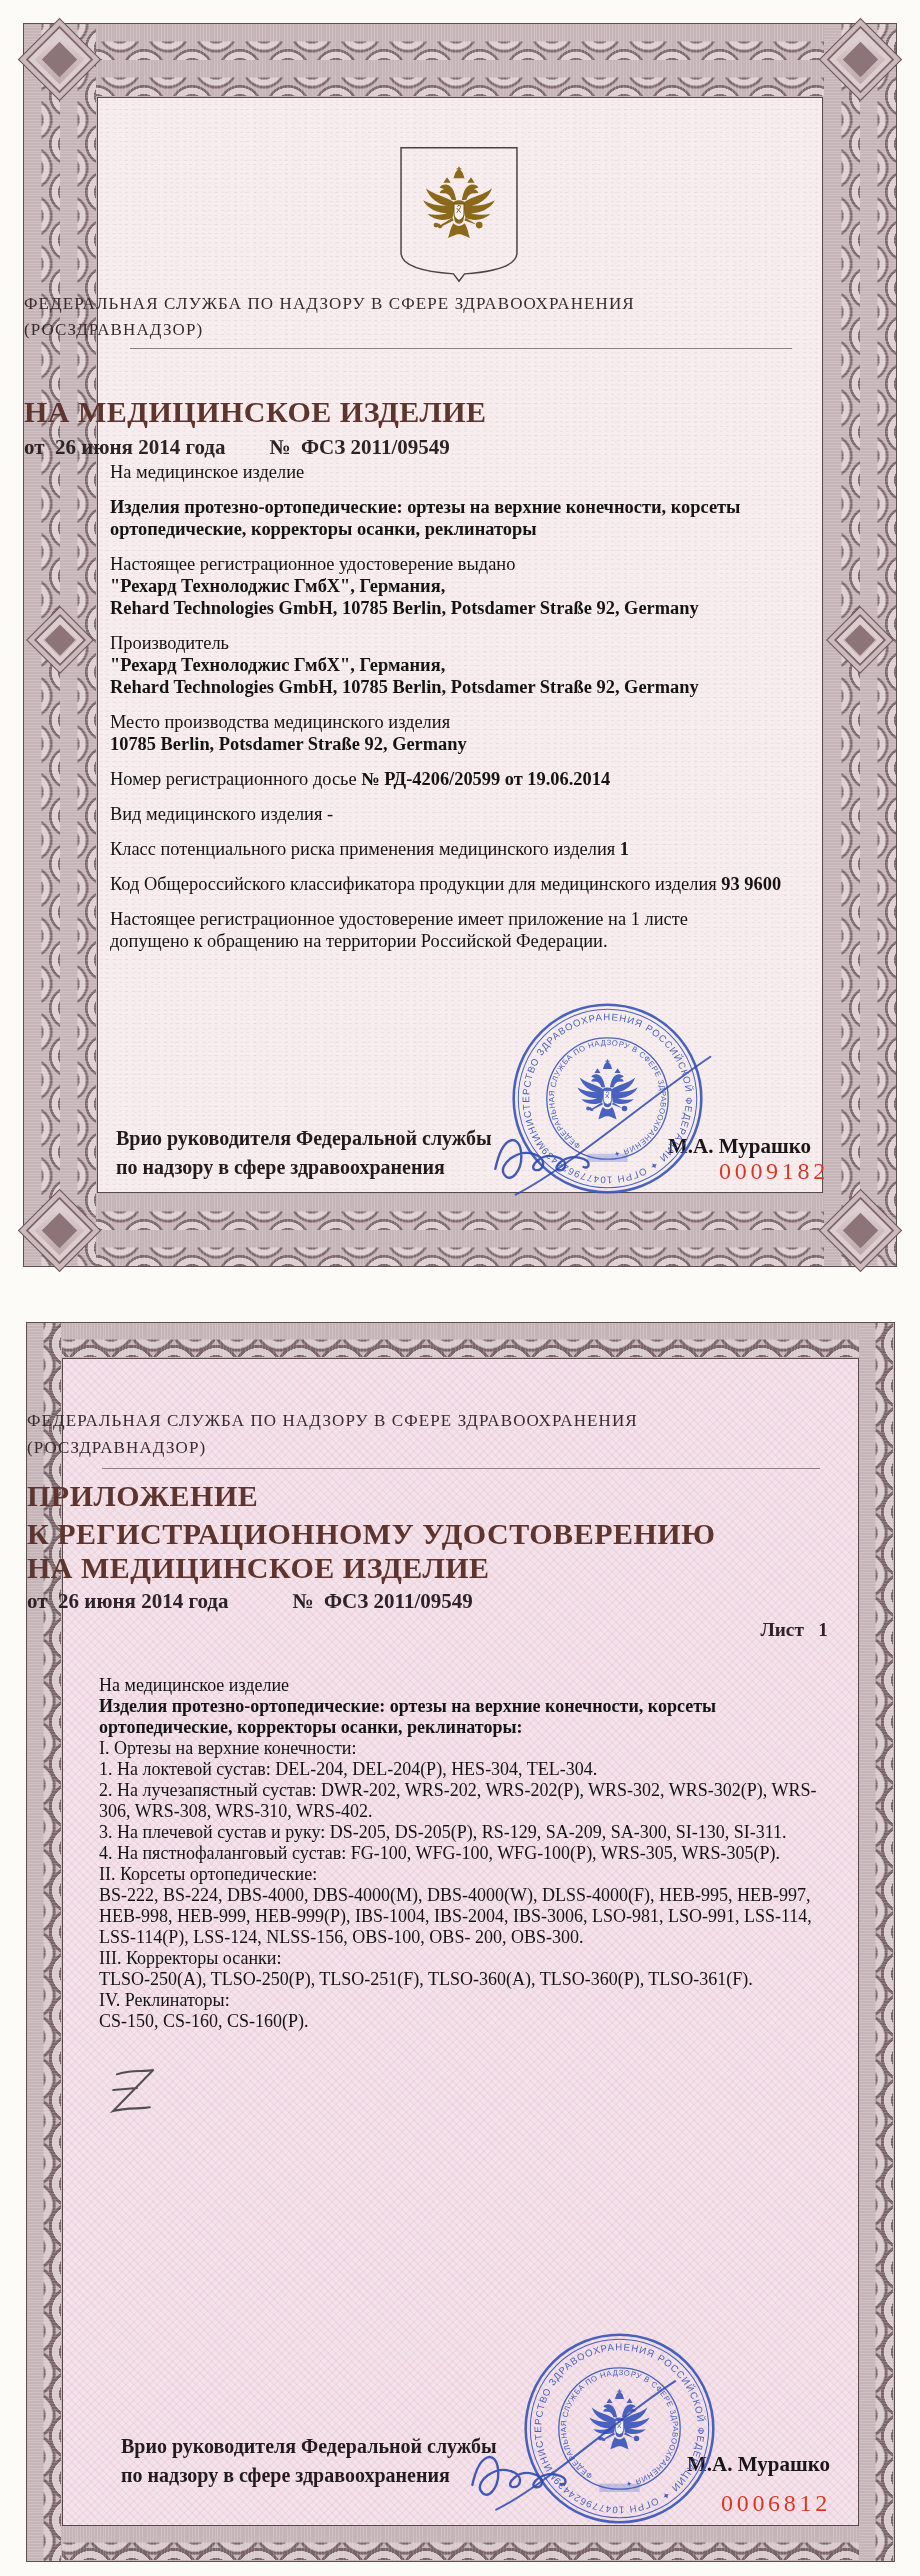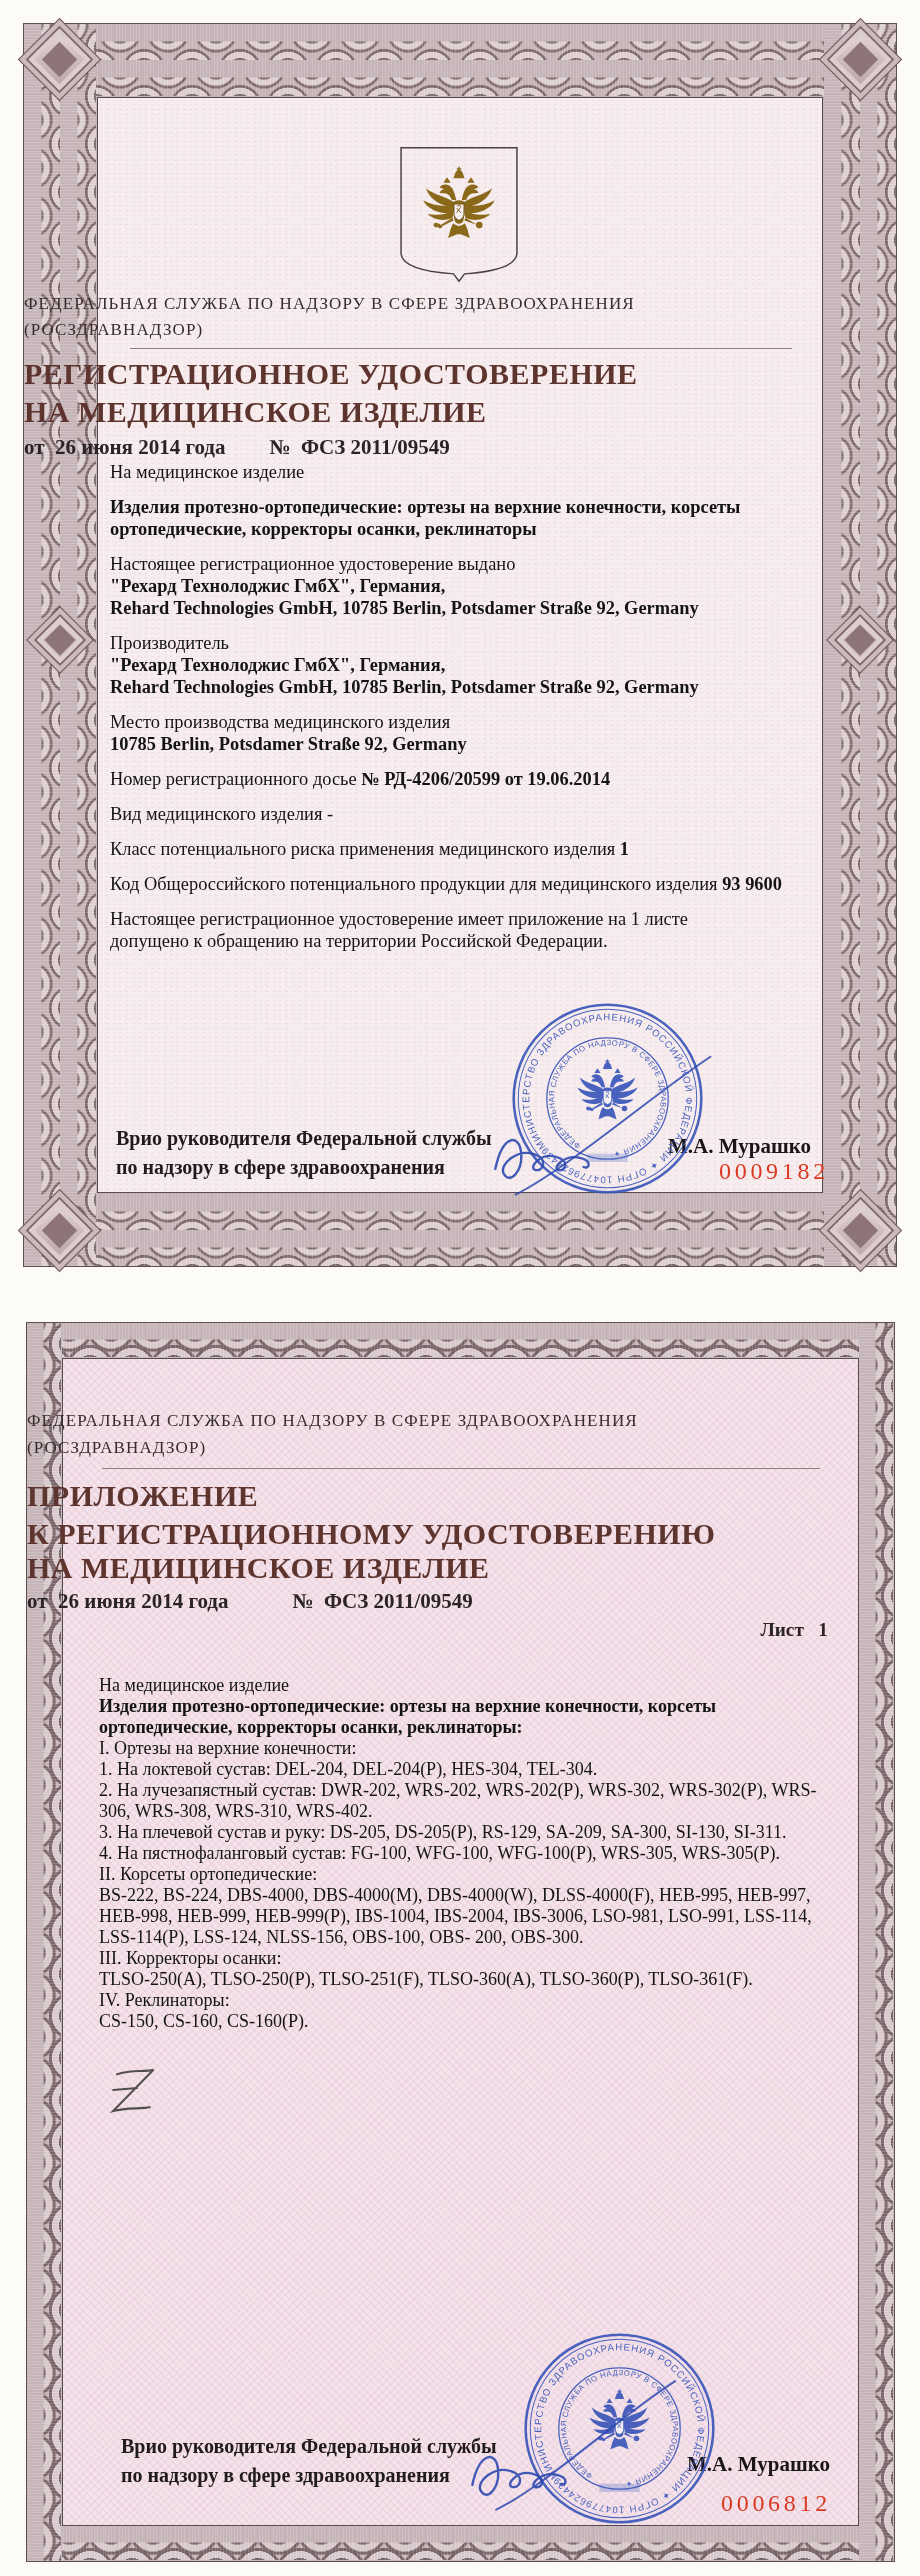--- a/index.html
+++ b/index.html
@@ -140,21 +140,20 @@
 
     <svg class="abs" style="left:375px;top:122px" width="120" height="138" viewBox="0 0 130 150">
       <path d="M2 2 H128 V116 Q128 135 71 139 L65 147 L59 139 Q2 135 2 116 Z" fill="none" stroke="#4c4143" stroke-width="1.6"></path>
       <use href="#eagle" x="15" y="16" width="100" height="100" fill="#8a691b" class="emblem-use"></use>
     </svg>
 
     <div class="abs ctr agency" style="top:270px">ФЕДЕРАЛЬНАЯ СЛУЖБА ПО НАДЗОРУ В СФЕРЕ ЗДРАВООХРАНЕНИЯ</div>
     <div class="abs ctr agency" style="top:296px">(РОСЗДРАВНАДЗОР)</div>
     <div class="divider" style="left:106px;width:662px;top:324px"></div>
 
-    <div class="abs ctr doctitle" style="top:335px">РЕГИСТРАЦИОННОЕ УДОСТОВЕРЕНИЕ</div>
     <div class="abs ctr doctitle" style="top:373px">НА МЕДИЦИНСКОЕ ИЗДЕЛИЕ</div>
 
     <div class="abs daterow" style="top:411px">
       <span class="keepsp">от  26 июня 2014 года</span>
       <span class="keepsp">№  ФСЗ 2011/09549</span>
     </div>
 
     <div class="abs body1" style="left:86px;top:437px;width:710px">
       <p>На медицинское изделие</p>
       <p class="b g">Изделия протезно-ортопедические: ортезы на верхние конечности, корсеты ортопедические, корректоры осанки, реклинаторы</p>
@@ -162,21 +161,21 @@
       <p class="b">"Рехард Технолоджис ГмбХ", Германия,</p>
       <p class="b">Rehard Technologies GmbH, 10785 Berlin, Potsdamer Straße 92, Germany</p>
       <p class="g">Производитель</p>
       <p class="b">"Рехард Технолоджис ГмбХ", Германия,</p>
       <p class="b">Rehard Technologies GmbH, 10785 Berlin, Potsdamer Straße 92, Germany</p>
       <p class="g">Место производства медицинского изделия</p>
       <p class="b">10785 Berlin, Potsdamer Straße 92, Germany</p>
       <p class="g"><span>Номер регистрационного досье </span><span class="b">№ РД-4206/20599 от 19.06.2014</span></p>
       <p class="g">Вид медицинского изделия -</p>
       <p class="g"><span>Класс потенциального риска применения медицинского изделия </span><span class="b">1</span></p>
-      <p class="g"><span>Код Общероссийского потенциального продукции для медицинского изделия </span><span class="b">93 9600</span></p>
+      <p class="g"><span>Код Общероссийского классификатора продукции для медицинского изделия </span><span class="b">93 9600</span></p>
       <p class="g">Настоящее регистрационное удостоверение имеет приложение на 1 листе</p>
       <p>допущено к обращению на территории Российской Федерации.</p>
     </div>
 
     <div class="abs role" style="left:92px;top:1100px">
       <div>Врио руководителя Федеральной службы</div>
       <div>по надзору в сфере здравоохранения</div>
     </div>
 
     <svg class="stampsvg" style="left:486px;top:977px" width="195" height="195" viewBox="0 0 212 212">

